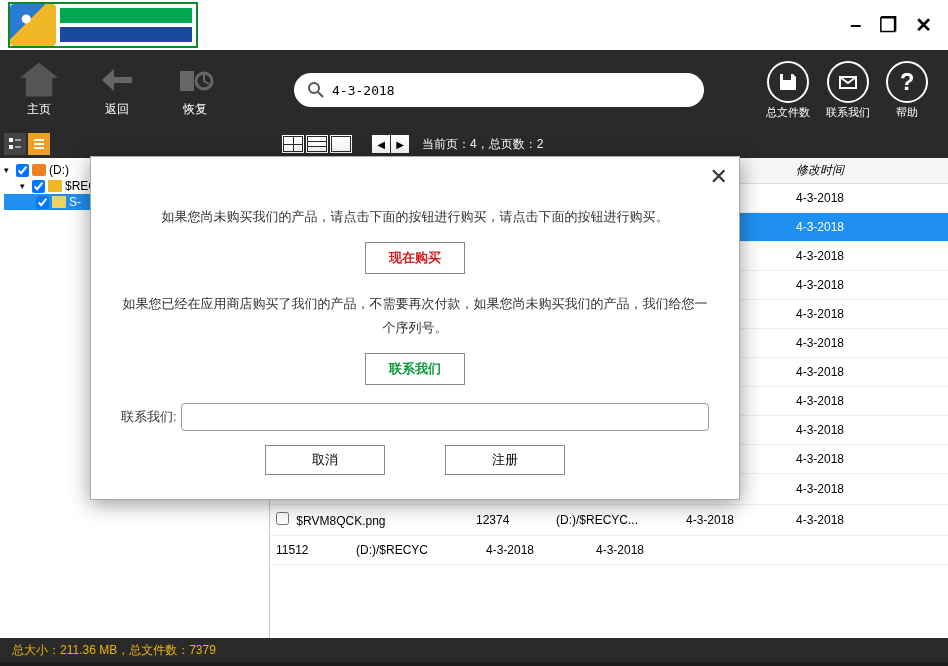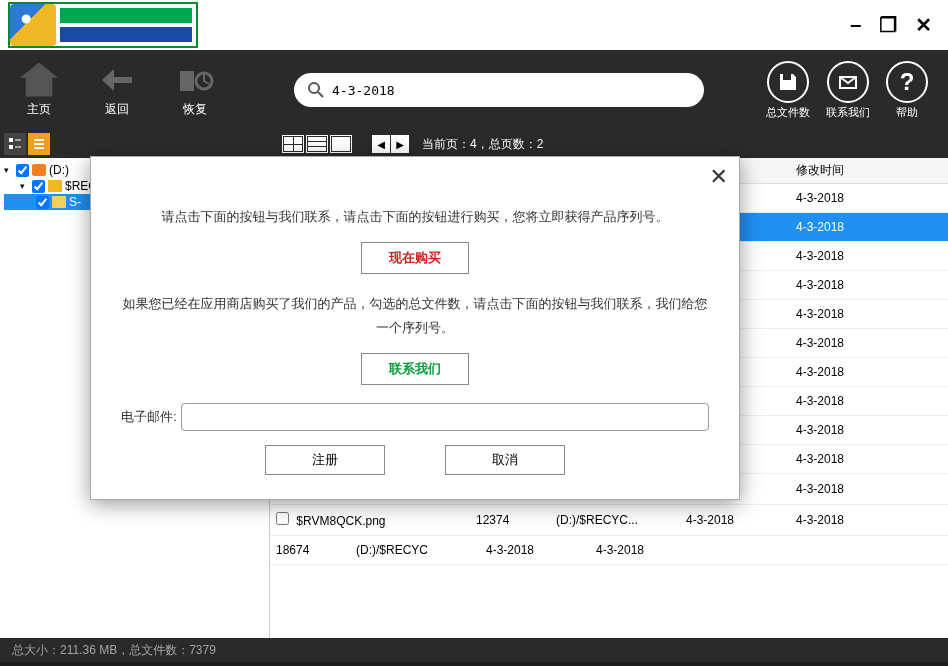--- a/index.html
+++ b/index.html
@@ -48,42 +48,42 @@
 .tree-row input[type=checkbox] { margin-right: 3px; }
 .tree-row .ticon-folder { width: 14px; height: 12px; background: #f0b726; margin-right: 3px; }
 .tree-row .ticon-drive { width: 14px; height: 12px; background: #f08020; border-radius: 2px; margin-right: 3px; }
 .tree-row.l2 { padding-left: 16px; }
 .tree-row.l3 { padding-left: 32px; }
 .tree-row.sel { background: #2090f0; color: #fff; }
 .tree-row.sel .ticon-folder { background: #f0d060; }
 
 .filelist { flex: 1; overflow: hidden; }
 .fl-header { display: flex; background: #f6f6f6; border-bottom: 1px solid #ddd; font-size: 12px; padding: 4px 0; }
-.fl-header > div { padding: 0 6px; }
+.fl-header > div { padding: 0 6px; font-style: italic; }
 .col-name { width: 200px; }
 .col-size { width: 80px; }
 .col-path { width: 130px; }
 .col-create { width: 110px; }
 .col-modify { flex: 1; }
 .fl-row { display: flex; font-size: 12px; padding: 7px 0; border-bottom: 1px solid #eee; align-items: center; cursor: pointer; }
 .fl-row > div { padding: 0 6px; white-space: nowrap; overflow: hidden; }
 .fl-row.sel { background: #2090f0; color: #fff; }
 .fl-row input[type=checkbox] { margin-right: 4px; }
 
 
-.statusbar { height: 24px; background: #2a2a2a; color: #a3a3a3; font-size: 12px; display: flex; align-items: center; padding: 0 12px; }
+.statusbar { height: 24px; background: #2a2a2a; color: #eab308; font-size: 12px; display: flex; align-items: center; padding: 0 12px; }
 .statusbar .sright { margin-left: auto; }
 
 
 .modal-backdrop { position: absolute; top: 156px; left: 90px; width: 650px; height: 392px; background: rgba(0,0,0,0); }
 .modal { width: 650px; background: #fff; border: 1px solid #aaa; box-shadow: 0 4px 20px rgba(0,0,0,0.4); }
 .modal-close { position: absolute; top: 8px; right: 12px; font-size: 22px; cursor: pointer; color: #333; }
 .modal-body { padding: 48px 30px 24px; font-size: 13px; color: #333; }
 .modal-body p { text-align: center; line-height: 1.8; margin-bottom: 14px; }
-.modal-btn { display: block; margin: 0 auto 18px; width: 108px; height: 32px; border: 1px solid #888; background: #fff; cursor: pointer; font-size: 13px; }
+.modal-btn { display: block; margin: 0 auto 18px; width: 100px; height: 32px; border: 1px solid #888; background: #fff; cursor: pointer; font-size: 13px; }
 .modal-btn.red { color: #d02020; font-weight: bold; }
 .modal-btn.green { color: #0a9a3a; font-weight: bold; }
 .form-row { display: flex; align-items: center; margin-bottom: 14px; }
 .form-row label { width: 60px; font-size: 13px; }
 .form-row input { flex: 1; height: 28px; border: 1px solid #999; border-radius: 4px; padding: 0 8px; font-size: 13px; }
 .modal-actions { display: flex; justify-content: center; gap: 60px; margin-top: 8px; }
 .modal-actions button { width: 120px; height: 30px; border: 1px solid #888; background: #fff; cursor: pointer; font-size: 13px; }
 </style>
 </head>
 <body>
@@ -307,44 +307,44 @@
           <div class="col-modify">4-3-2018</div>
         </div>
         <div class="fl-row">
           <div class="col-name"><input type="checkbox" style=""> <span>$RVM8QCK.png</span></div>
           <div class="col-size">12374</div>
           <div class="col-path">(D:)/$RECYC...</div>
           <div class="col-create">4-3-2018</div>
           <div class="col-modify">4-3-2018</div>
         </div>
         <div class="fl-row">
-          <div class="col-size">18674</div>
+          <div class="col-size">11512</div>
           <div class="col-path">(D:)/$RECYC</div>
           <div class="col-create">4-3-2018</div>
           <div class="col-modify">4-3-2018</div>
         </div>
       </div>
   </div>
 </div>
 
 <div class="statusbar">
   <span>总大小：211.36 MB，总文件数：7379</span>
 </div>
 
 <div class="modal-backdrop">
   <div class="modal">
     <div class="modal-close">✕</div>
     <div class="modal-body">
-      <p>请点击下面的按钮与我们联系，请点击下面的按钮进行购买，您将立即获得产品序列号。</p>
+      <p>如果您尚未购买我们的产品，请点击下面的按钮进行购买，请点击下面的按钮进行购买。</p>
       <button class="modal-btn red">现在购买</button>
-      <p>如果您已经在应用商店购买了我们的产品，勾选的总文件数，请点击下面的按钮与我们联系，我们给您一个序列号。</p>
+      <p>如果您已经在应用商店购买了我们的产品，不需要再次付款，如果您尚未购买我们的产品，我们给您一个序列号。</p>
       <button class="modal-btn green">联系我们</button>
       <div class="form-row">
-        <label>电子邮件:</label>
+        <label>联系我们:</label>
         <input type="text" style="">
       </div>
       <div class="modal-actions">
+        <button>取消</button>
         <button>注册</button>
-        <button>取消</button>
       </div>
     </div>
   </div>
 </div>
 
 </body></html>

